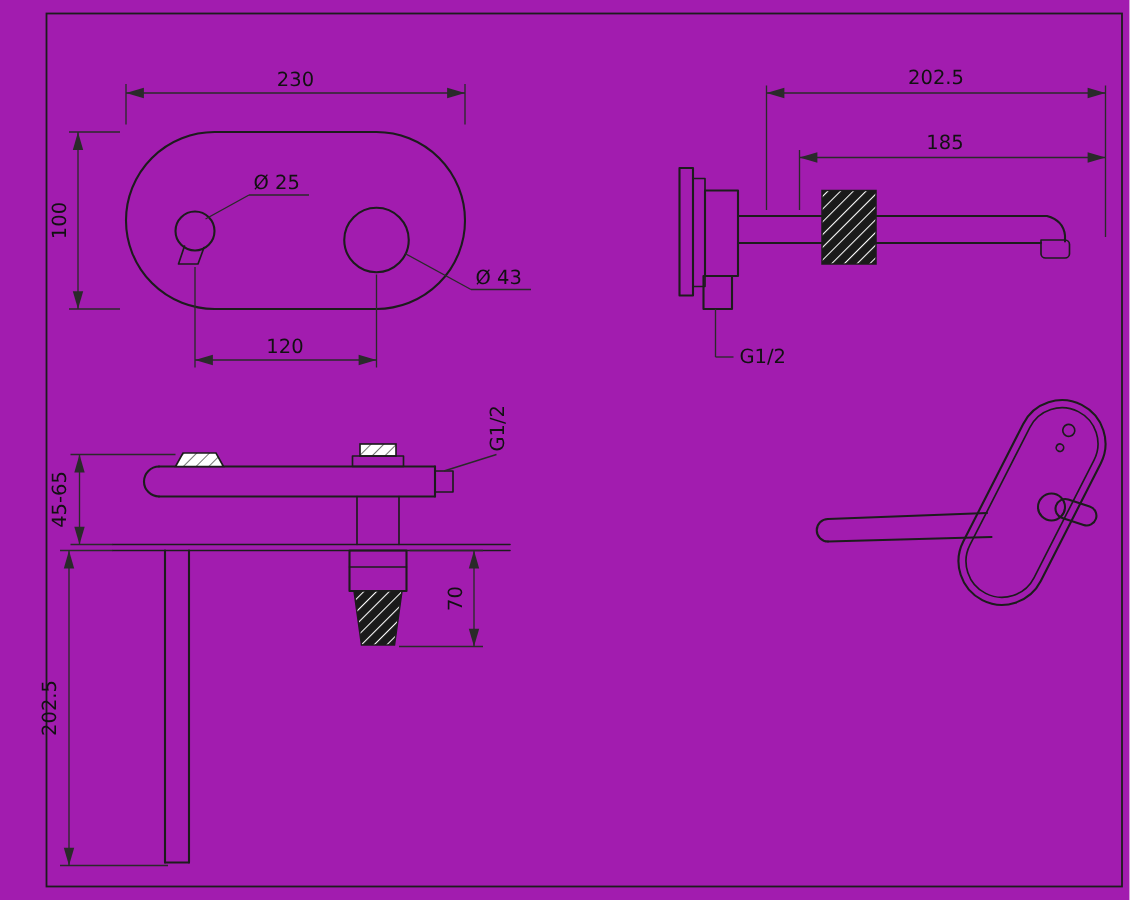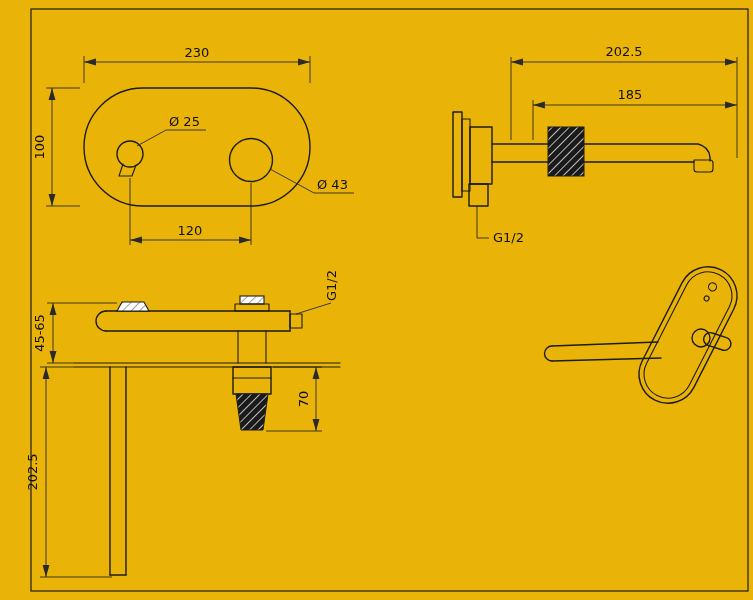--- a/index.html
+++ b/index.html
@@ -1,16 +1,16 @@
 <!DOCTYPE html>
 <html><head>
 <meta charset="utf-8">
 <style>
   html,body{margin:0;padding:0;background:#ffffff;width:753px;height:600px;overflow:hidden}
-  .sheet{position:relative;width:753px;height:600px;background:#eab308}
+  .sheet{position:relative;width:753px;height:600px;background:#a21caf}
   svg{display:block}
   .outline{fill:none;stroke:#1c1c1c;stroke-width:1.4;stroke-linecap:round;stroke-linejoin:round}
   .outline2{fill:none;stroke:#1c1c1c;stroke-width:1.1;stroke-linecap:round;stroke-linejoin:round}
   .dim{fill:none;stroke:#2a2a2a;stroke-width:0.9}
   .frame{fill:none;stroke:#1c1c1c;stroke-width:1.2}
   .dimtxt{font-family:"DejaVu Sans",sans-serif;font-size:13px;fill:#111}
 </style>
 </head>
 <body>
 

